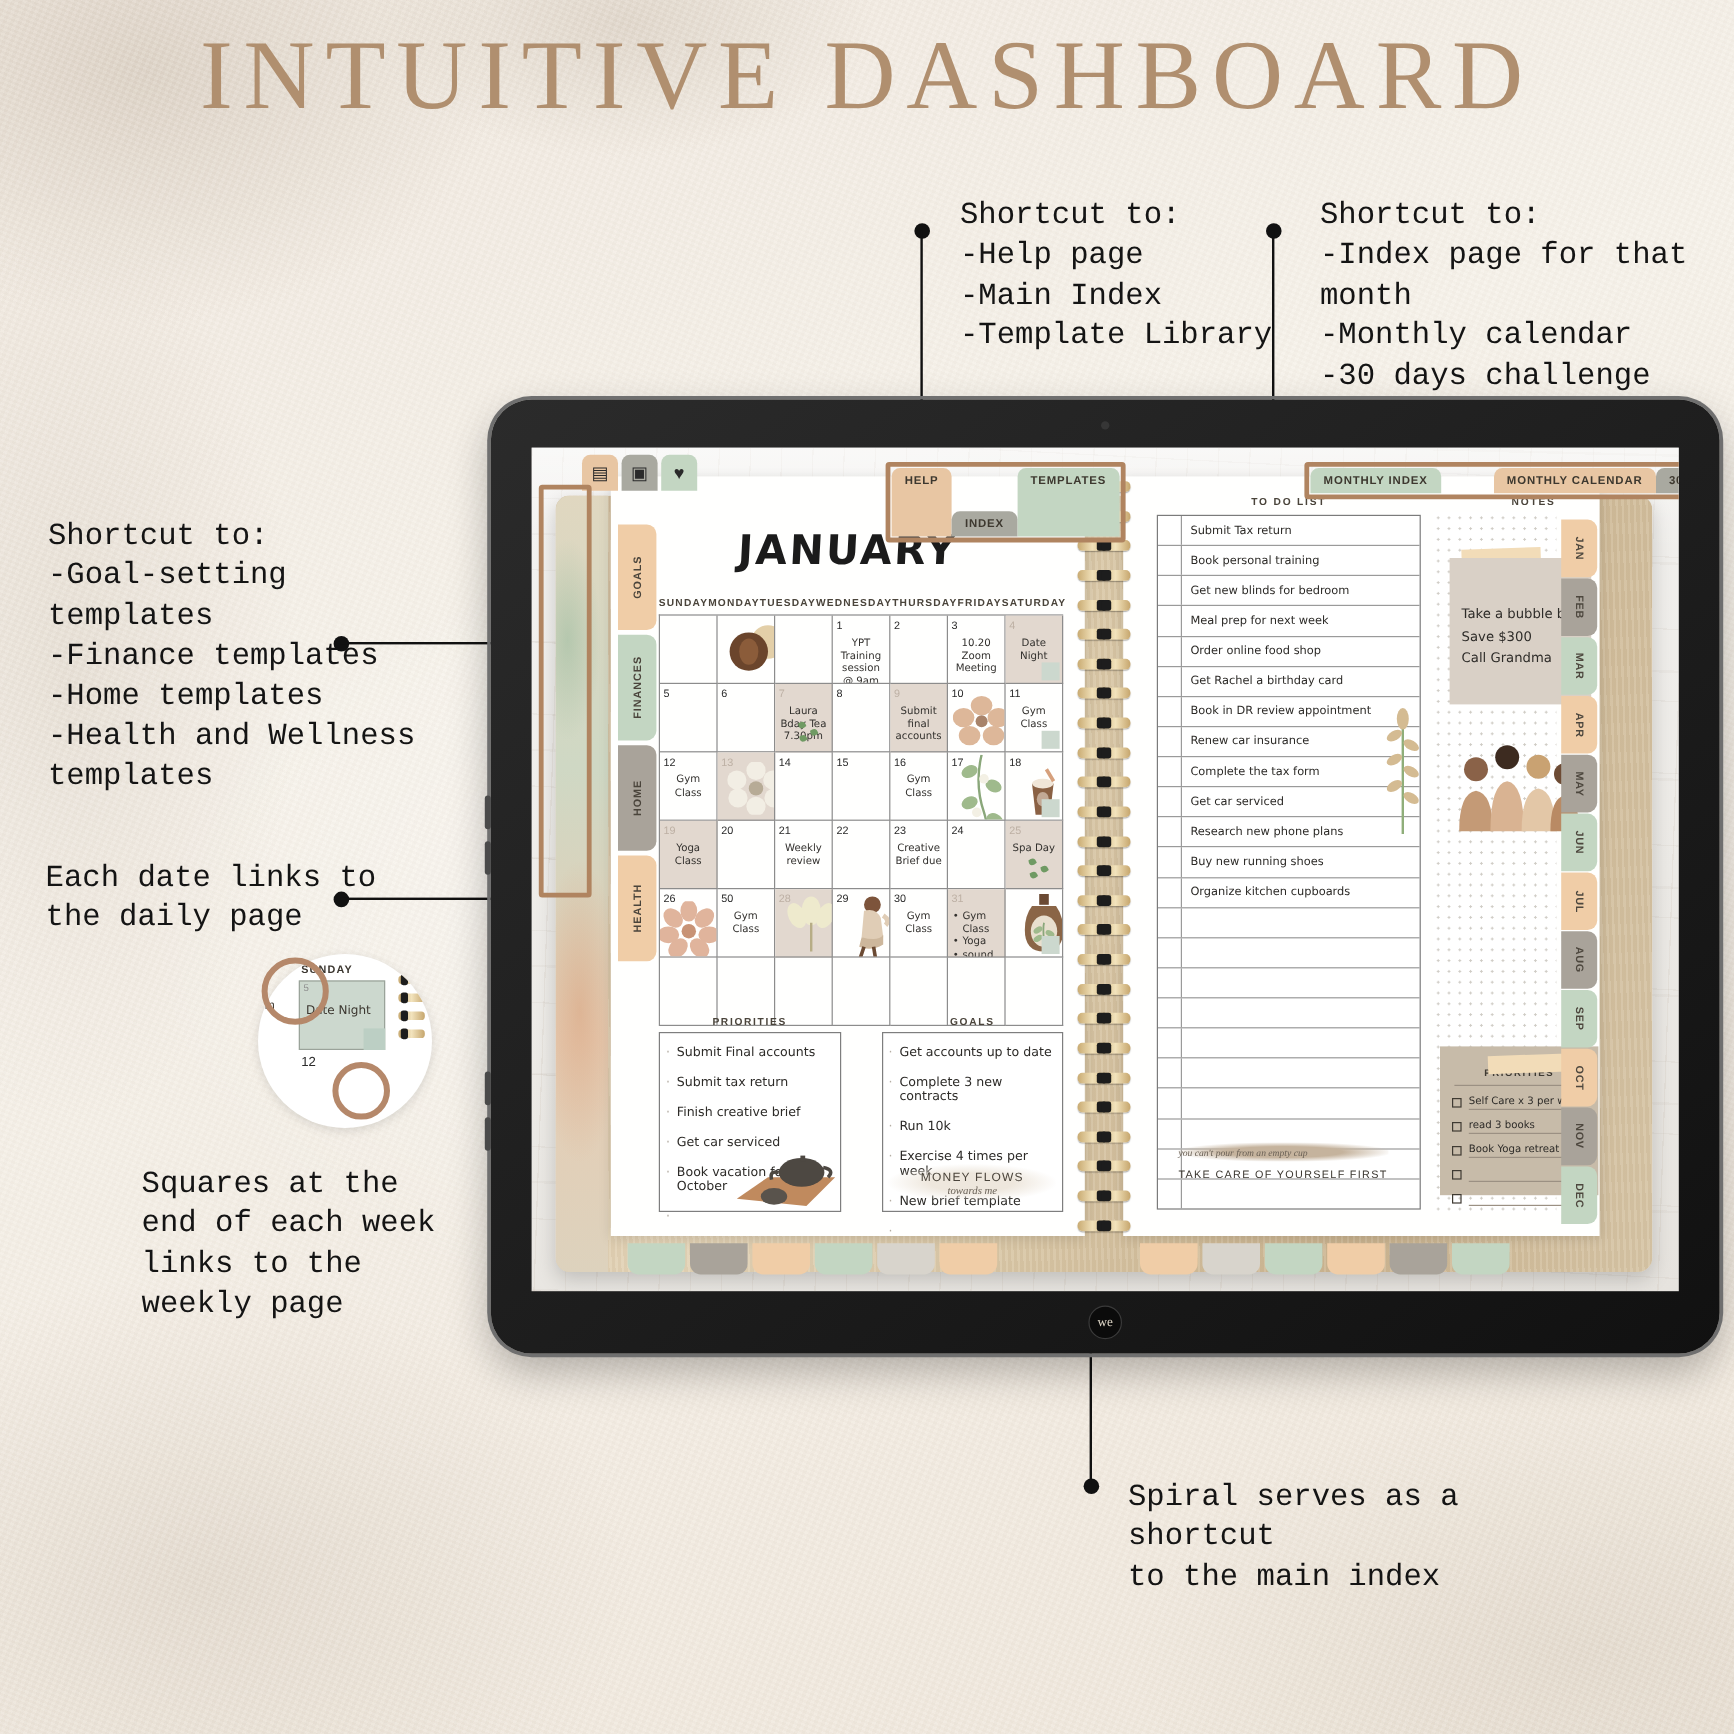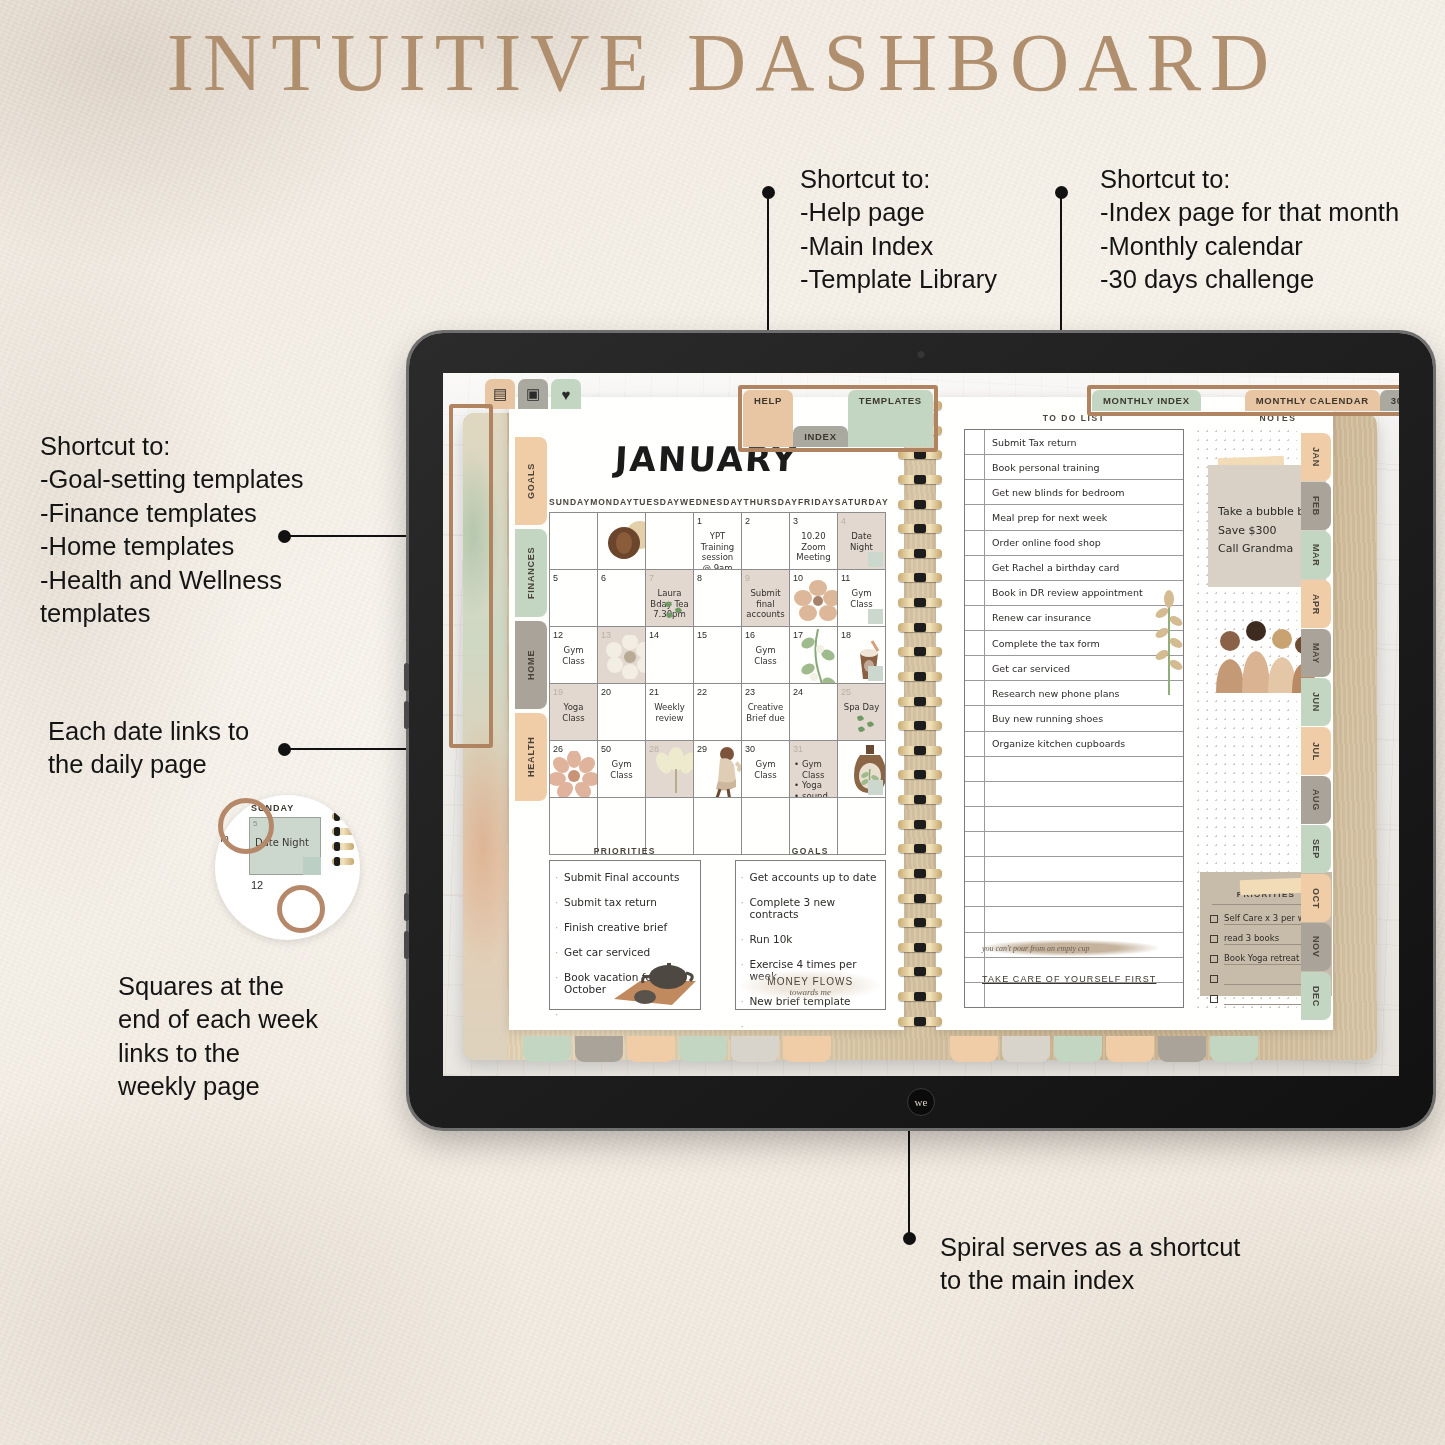--- a/index.html
+++ b/index.html
@@ -42,20 +42,21 @@
     white-space: nowrap;
   }
 
   
   .anno {
     position: absolute;
     color: #141414;
     font-size: 25.5px;
     line-height: 1.31;
     white-space: pre-line;
+    font-family: Liberation Mono, monospace;
   }
   .leader { position: absolute; background: #111; }
   .dot { position: absolute; width: 13px; height: 13px; border-radius: 50%; background: #111; }
 
   
   #tablet {
     position: absolute; left: 409px; top: 333px; width: 1024px; height: 795px;
     border-radius: 34px;
     background: linear-gradient(145deg,#2b2b2b,#111);
     box-shadow: 0 0 0 3px #6f6f6f, 0 14px 34px rgba(0,0,0,.28);
@@ -245,21 +246,21 @@
     font-family:"DejaVu Sans", sans-serif; white-space:nowrap; overflow:hidden;
   }
   #quote{
     position:absolute; left:46px; bottom:46px; width:175px; z-index:3;
   }
   #quote .qscript{
     font-family:"Liberation Serif",serif; font-style:italic; font-size:8px; color:#6a6055;
     background: radial-gradient(ellipse at center, #c5b39d 40%, rgba(197,179,157,0) 74%);
     padding:4px 0 3px;
   }
-  #quote .qcaps{ font-size:9px; letter-spacing:1.1px; color:#3a362f; margin-top:18px;text-decoration:underline; }
+  #quote .qcaps{ font-size:9px; letter-spacing:1.1px; color:#3a362f; margin-top:6px; }
 
   
   #notesPanel{
     position:absolute; left:258px; top:30px; right:36px; bottom:20px;
     background-image: radial-gradient(#cfcbc4 1px, transparent 1px);
     background-size: 9px 9px;
     background-color:#fff;
   }
   .tapednote{ position:absolute; background:#d9d0c6; }
   .tape{
@@ -331,21 +332,21 @@
 
 <div class="anno" style="left:40px; top:430px; width:330px;">Shortcut to:
 -Goal-setting templates
 -Finance templates
 -Home templates
 -Health and Wellness
 templates</div>
 <div class="dot" style="left:278px; top:530px;"></div>
 <div class="leader" style="left:284px; top:535px; width:130px; height:2px;"></div>
 
-<div class="anno" style="left:48px; top:715px; width:300px;">Each date links to
+<div class="anno" style="left:38px; top:715px; width:300px;">Each date links to
 the daily page</div>
 <div class="dot" style="left:278px; top:743px;"></div>
 <div class="leader" style="left:284px; top:748px; width:130px; height:2px;"></div>
 
 <div class="anno" style="left:118px; top:970px; width:280px;">Squares at the
 end of each week
 links to the
 weekly page</div>
 
 <div class="anno" style="left:940px; top:1231px; width:400px;">Spiral serves as a shortcut

